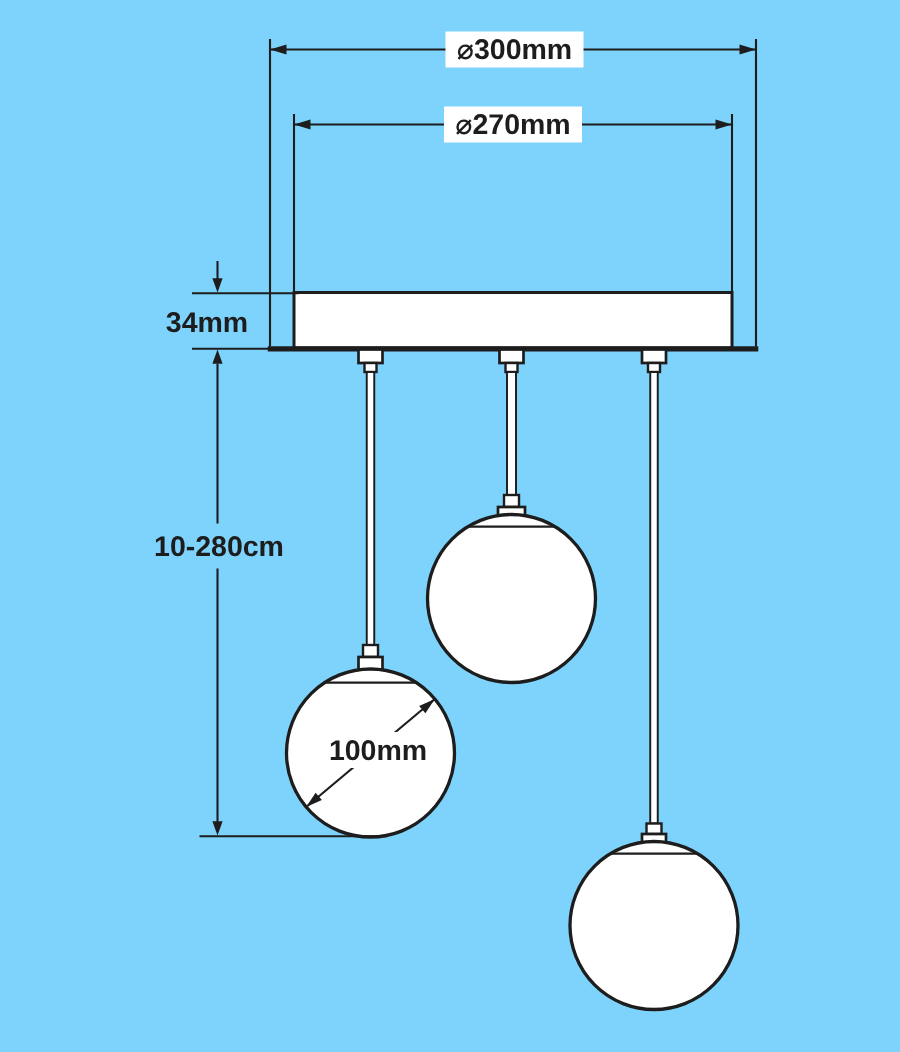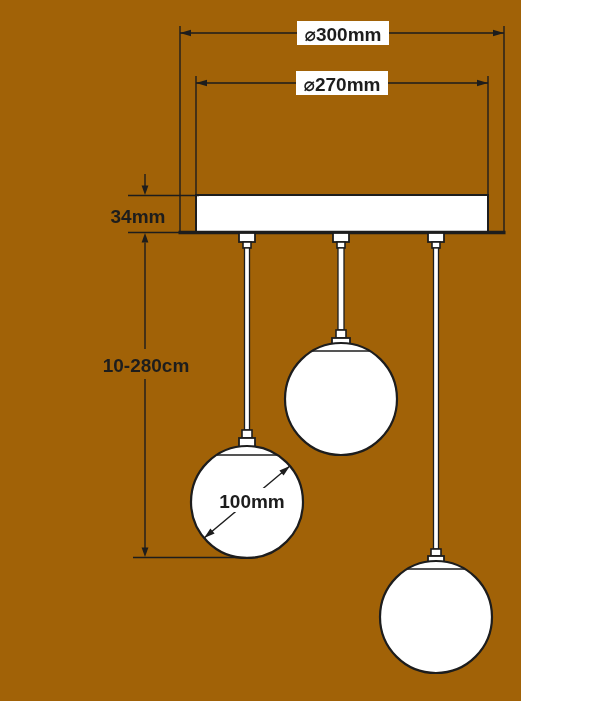--- a/index.html
+++ b/index.html
@@ -1,20 +1,20 @@
 <!DOCTYPE html>
 <html style="--line: #1d1d1d;"><head>
 <meta charset="utf-8">
 <style>
   html, body { margin: 0; padding: 0; background: #ffffff; }
   .canvas {
     position: relative;
-    width: 521px;
+    width: 600px;
     height: 701px;
-    background: #a16207;
+    background: #7dd3fc;
     overflow: hidden;
   }
   svg { display: block; }
   svg text {
     font-family: "Liberation Sans", "DejaVu Sans", sans-serif;
     font-weight: 700;
     font-size: 19px;
     fill: var(--line, #1d1d1d);
     text-anchor: middle;
   }

